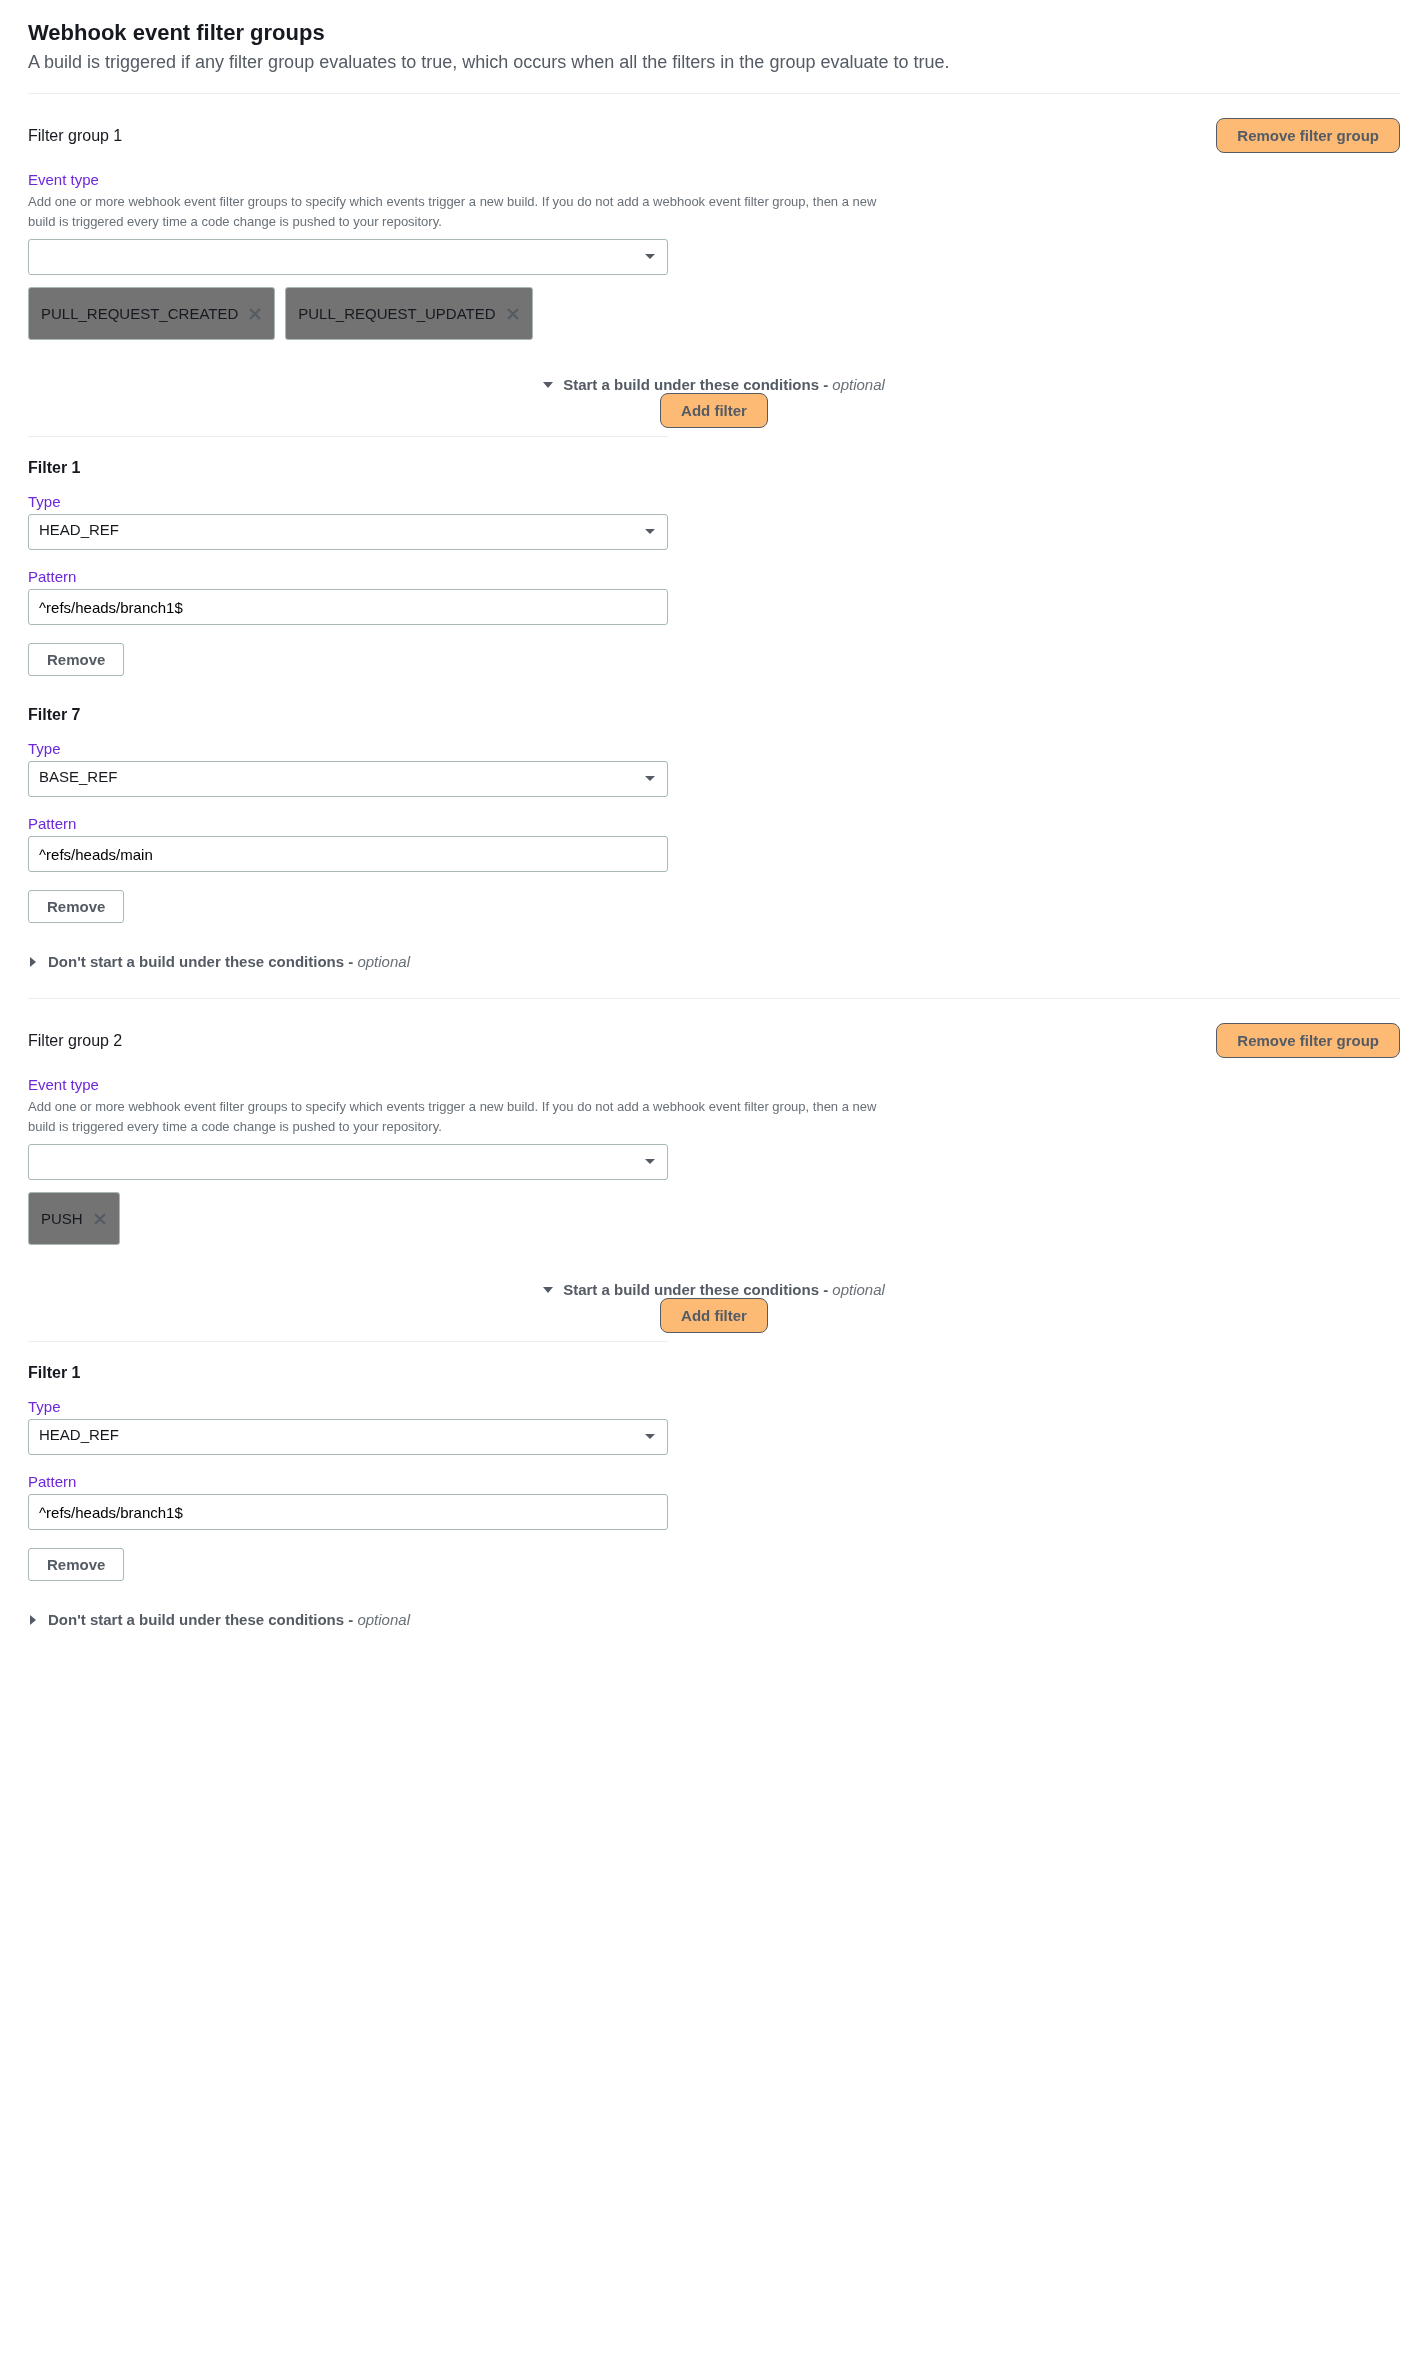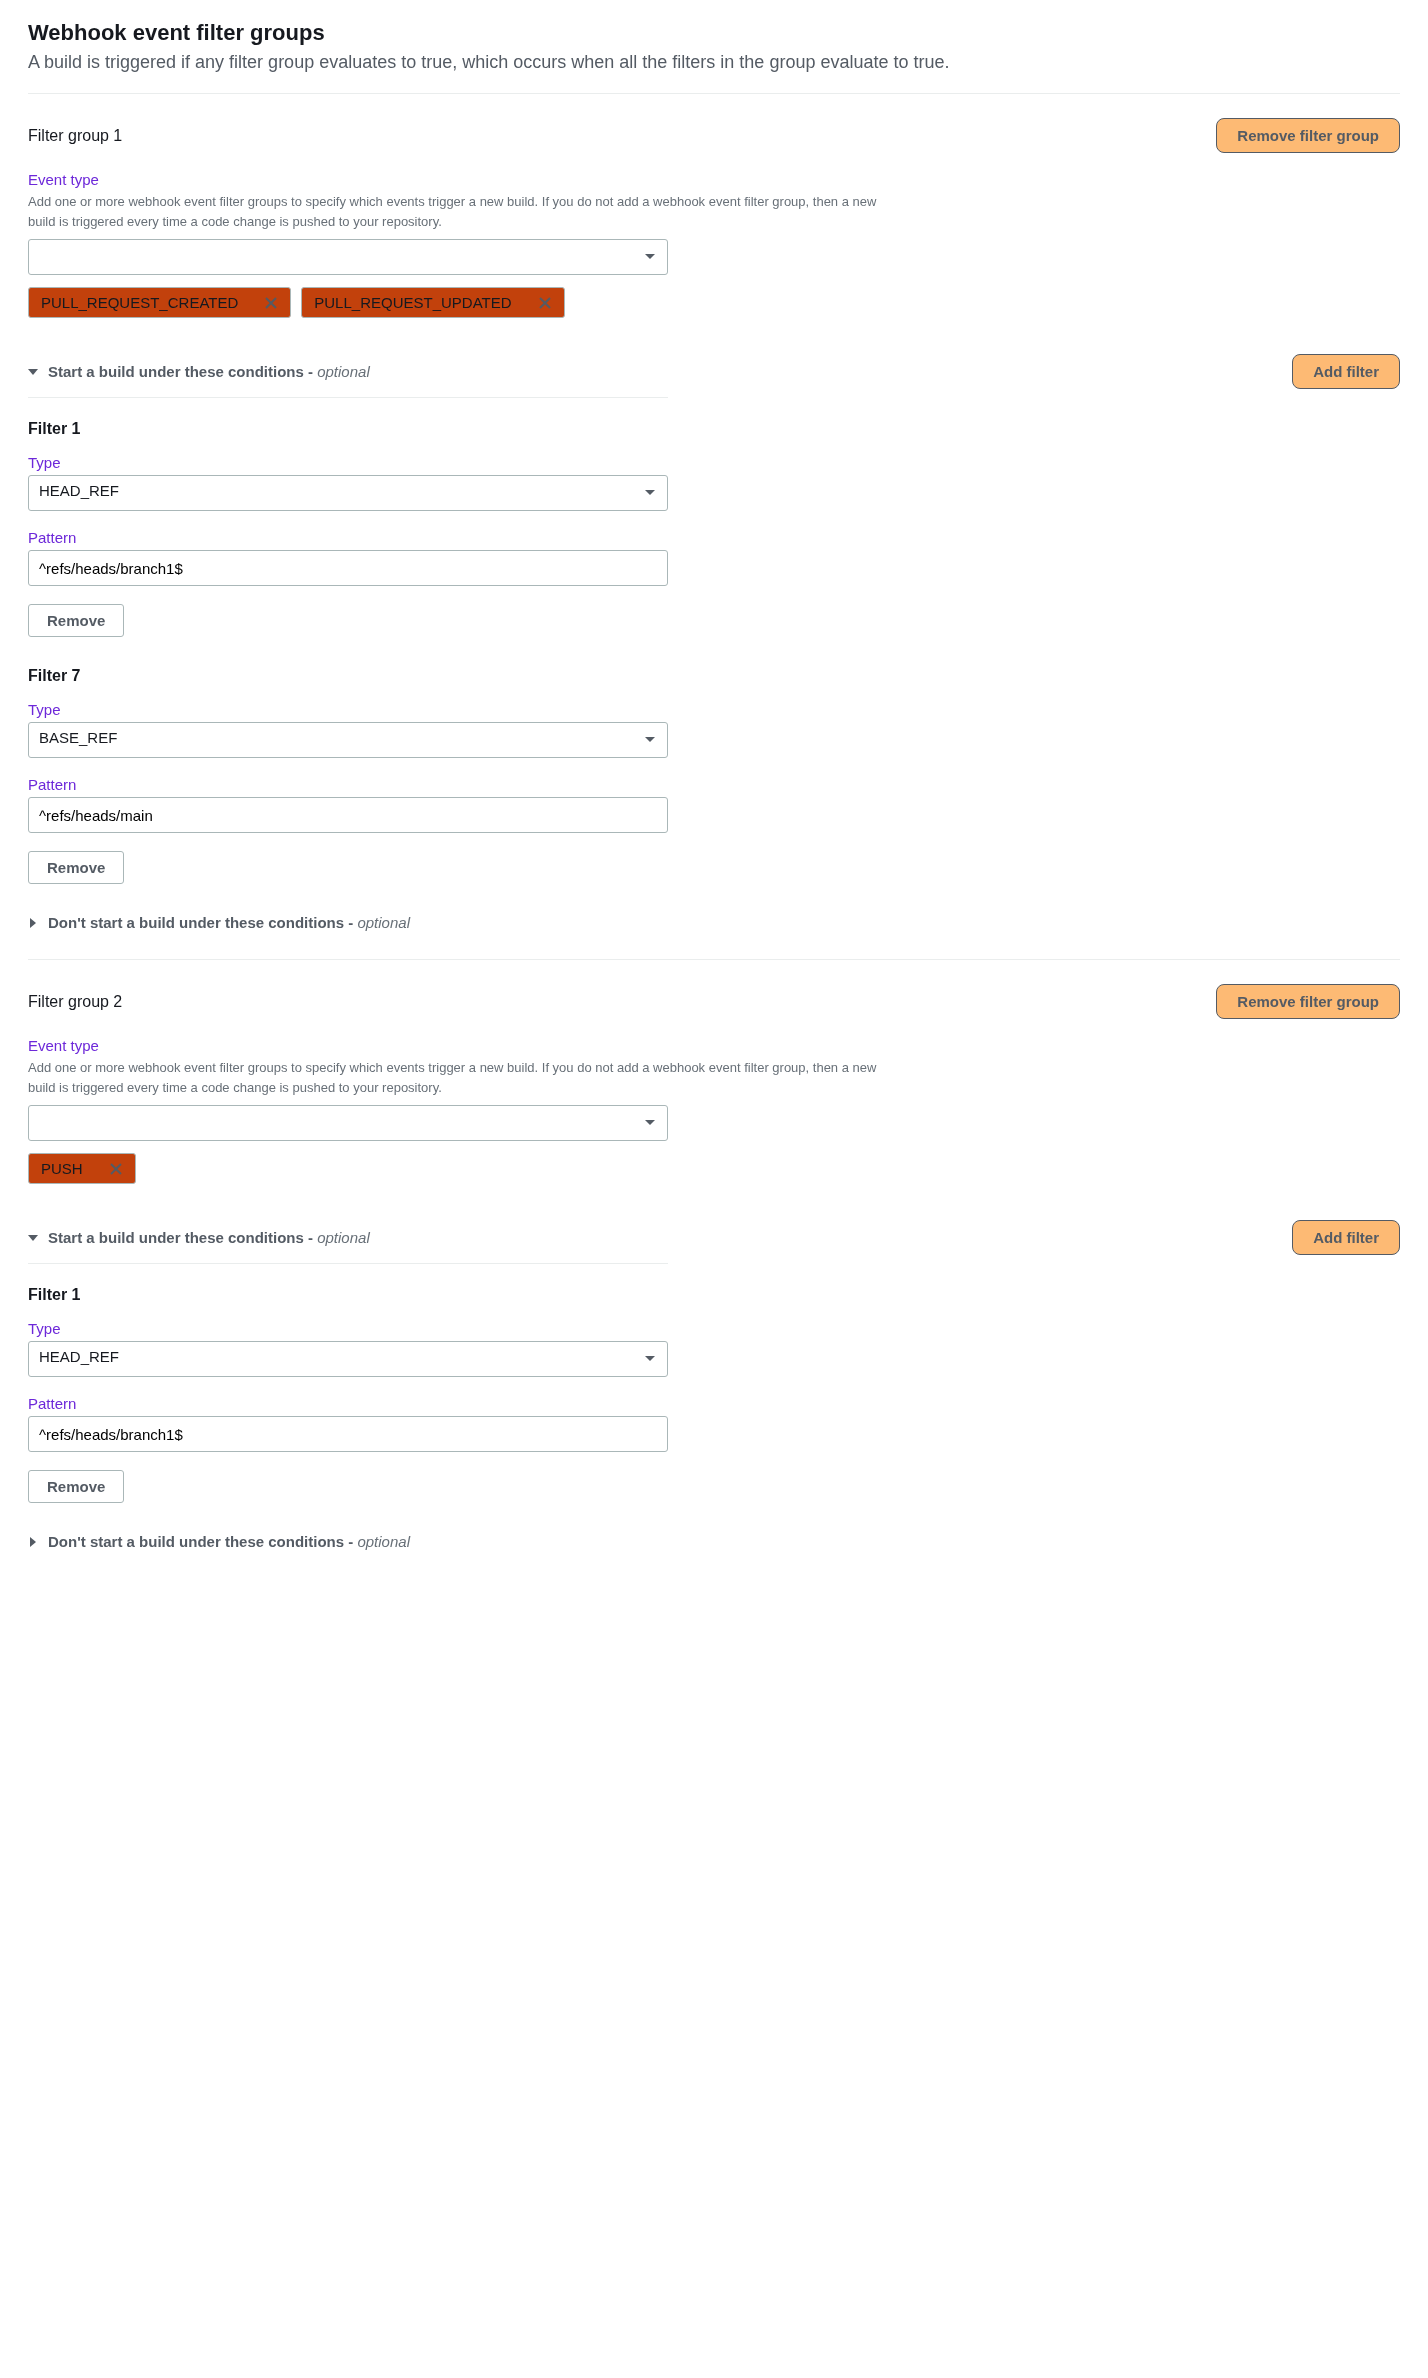--- a/index.html
+++ b/index.html
@@ -86,38 +86,39 @@
 .caret svg { display: block; }
 .tags-row {
   display: flex;
   gap: 10px;
   margin-top: 12px;
   flex-wrap: wrap;
 }
 .tag {
   display: inline-flex;
   align-items: center;
-  gap: 26px;
-  background: #c2410c;
+  gap: 10px;
+  background: #737373;
   border: 1px solid #aab7b8;
   border-radius: 3px;
-  padding: 6px 12px;
+  padding: 17px 12px;
   font-size: 15px;
   color: #16191f;
 }
 .tag .x {
   cursor: pointer;
   display: inline-flex;
 }
 .section-row {
   display: flex;
   align-items: center;
   justify-content: space-between;
   margin-top: 36px;
   margin-bottom: 8px;
+  flex-direction: column;
 }
 .section-toggle {
   display: flex;
   align-items: center;
   gap: 10px;
   cursor: pointer;
 }
 .section-toggle .tri { display: inline-flex; }
 .section-label {
   font-size: 15px;

